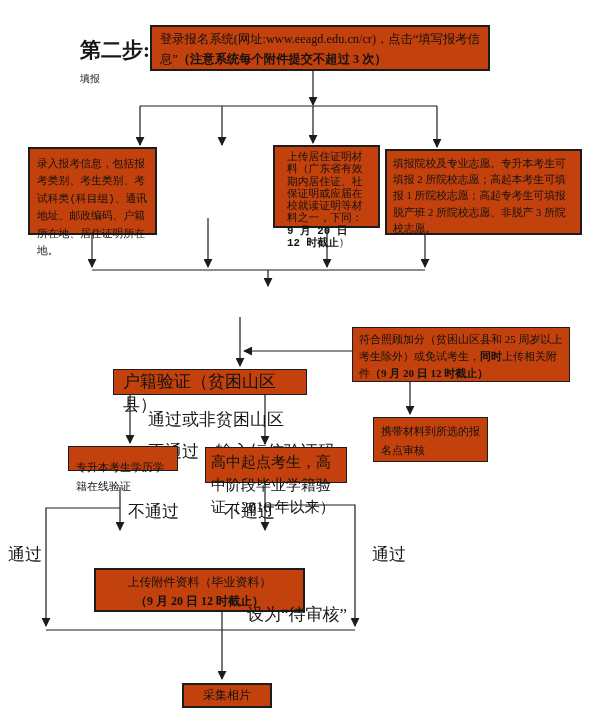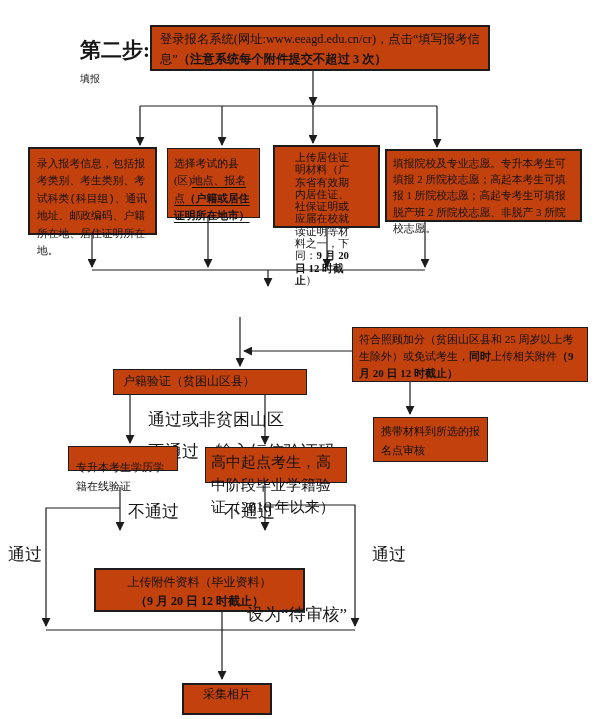--- a/index.html
+++ b/index.html
@@ -59,38 +59,35 @@
   <div class="lbl" style="left:80px;top:72px;font-size:10px;">填报</div>
 
   <div class="box thick" style="left:150px;top:25px;width:340px;height:46px;font-size:12.3px;line-height:1.6;padding:3px 8px;">
     <span>登录报名系统(网址:www.eeagd.edu.cn/cr)，点击“填写报考信息”</span><span class="b">（注意系统每个附件提交不超过 3 次）</span>
   </div>
 
   <div class="box thick" style="left:28px;top:147px;width:129px;height:88px;line-height:1.62;padding:7px 7px;font-family:Liberation Mono, monospace;">
     <span>录入报考信息，包括报考类别、考生类别、考试科类(科目组)、通讯地址、邮政编码、户籍所在地、居住证明所在地。</span>
   </div>
 
-  <div class="box" style="left:167px;top:148px;width:93px;height:70px;line-height:1.62;padding:6px 6px;">
-    <span>选择考试的县(区)</span><span class="u">地点、报名点</span><span class="bu">（户籍或居住证明所在地市）</span>
-  </div>
 
-  <div class="box thick" style="left:273px;top:145px;width:107px;height:83px;line-height:1.14;padding:4px 20px;">
+  <div class="box thick" style="left:273px;top:145px;width:107px;height:83px;line-height:1.14;padding:4px 12px;font-family:Liberation Mono, monospace;">
     <span>上传居住证明材料（广东省有效期内居住证、社保证明或应届在校就读证明等材料之一，下同：</span><span class="b">9 月 20 日 12 时截止</span><span>）</span>
   </div>
 
-  <div class="box thick" style="left:385px;top:149px;width:197px;height:73px;line-height:1.5;padding:4px 6px;">
+  <div class="box thick" style="left:385px;top:149px;width:197px;height:86px;line-height:1.5;padding:4px 6px;">
     <span>填报院校及专业志愿。专升本考生可填报 2 所院校志愿；高起本考生可填报 1 所院校志愿；高起专考生可填报脱产班 2 所院校志愿、非脱产 3 所院校志愿。</span>
   </div>
 
 
-  <div class="box" style="left:352px;top:327px;width:236px;height:55px;font-size:11px;line-height:1.55;padding:3px 6px;">
+  <div class="box" style="left:352px;top:327px;width:218px;height:55px;font-size:11px;line-height:1.55;padding:3px 6px;">
     <span>符合照顾加分（贫困山区县和 25 周岁以上考生除外）或免试考生，</span><span class="b">同时</span><span>上传相关附件</span><span class="b">（9 月 20 日 12 时截止）</span>
   </div>
 
-  <div class="box" style="left:113px;top:369px;width:194px;height:26px;font-size:12px;line-height:23px;padding:0 0 0 9px;">
+  <div class="box" style="left:113px;top:369px;width:194px;height:26px;font-size:17px;line-height:23px;padding:0 0 0 9px;">
     <span>户籍验证（贫困山区县）</span>
   </div>
 
   <div class="lbl" style="left:148px;top:404px;line-height:1.9;">
     <div>通过或非贫困山区</div>
     <div>不通过，输入短信验证码</div>
   </div>
 
   <div class="box" style="left:68px;top:446px;width:110px;height:25px;font-size:11px;line-height:1.7;padding:11px 7px;">
     <span>专升本考生学历学籍在线验证</span>
@@ -109,17 +106,17 @@
   <div class="lbl" style="left:8px;top:543px;">通过</div>
   <div class="lbl" style="left:372px;top:543px;">通过</div>
 
   <div class="box thick ctr" style="left:94px;top:532px;width:211px;height:44px;font-size:12px;line-height:1.6;padding:3px;margin-top:36px;">
     <div>上传附件资料（毕业资料）</div>
     <div class="b">（9 月 20 日 12 时截止）</div>
   </div>
 
   <div class="lbl" style="left:247px;top:603px;">设为“待审核”</div>
 
-  <div class="box thick ctr" style="left:182px;top:683px;width:90px;height:32px;font-size:12px;line-height:21px;padding:0;font-family:Liberation Mono, monospace;">
+  <div class="box thick ctr" style="left:182px;top:683px;width:90px;height:25px;font-size:12px;line-height:21px;padding:0;">
     <span>采集相片</span>
   </div>
 
 </div>
 
 </body></html>

